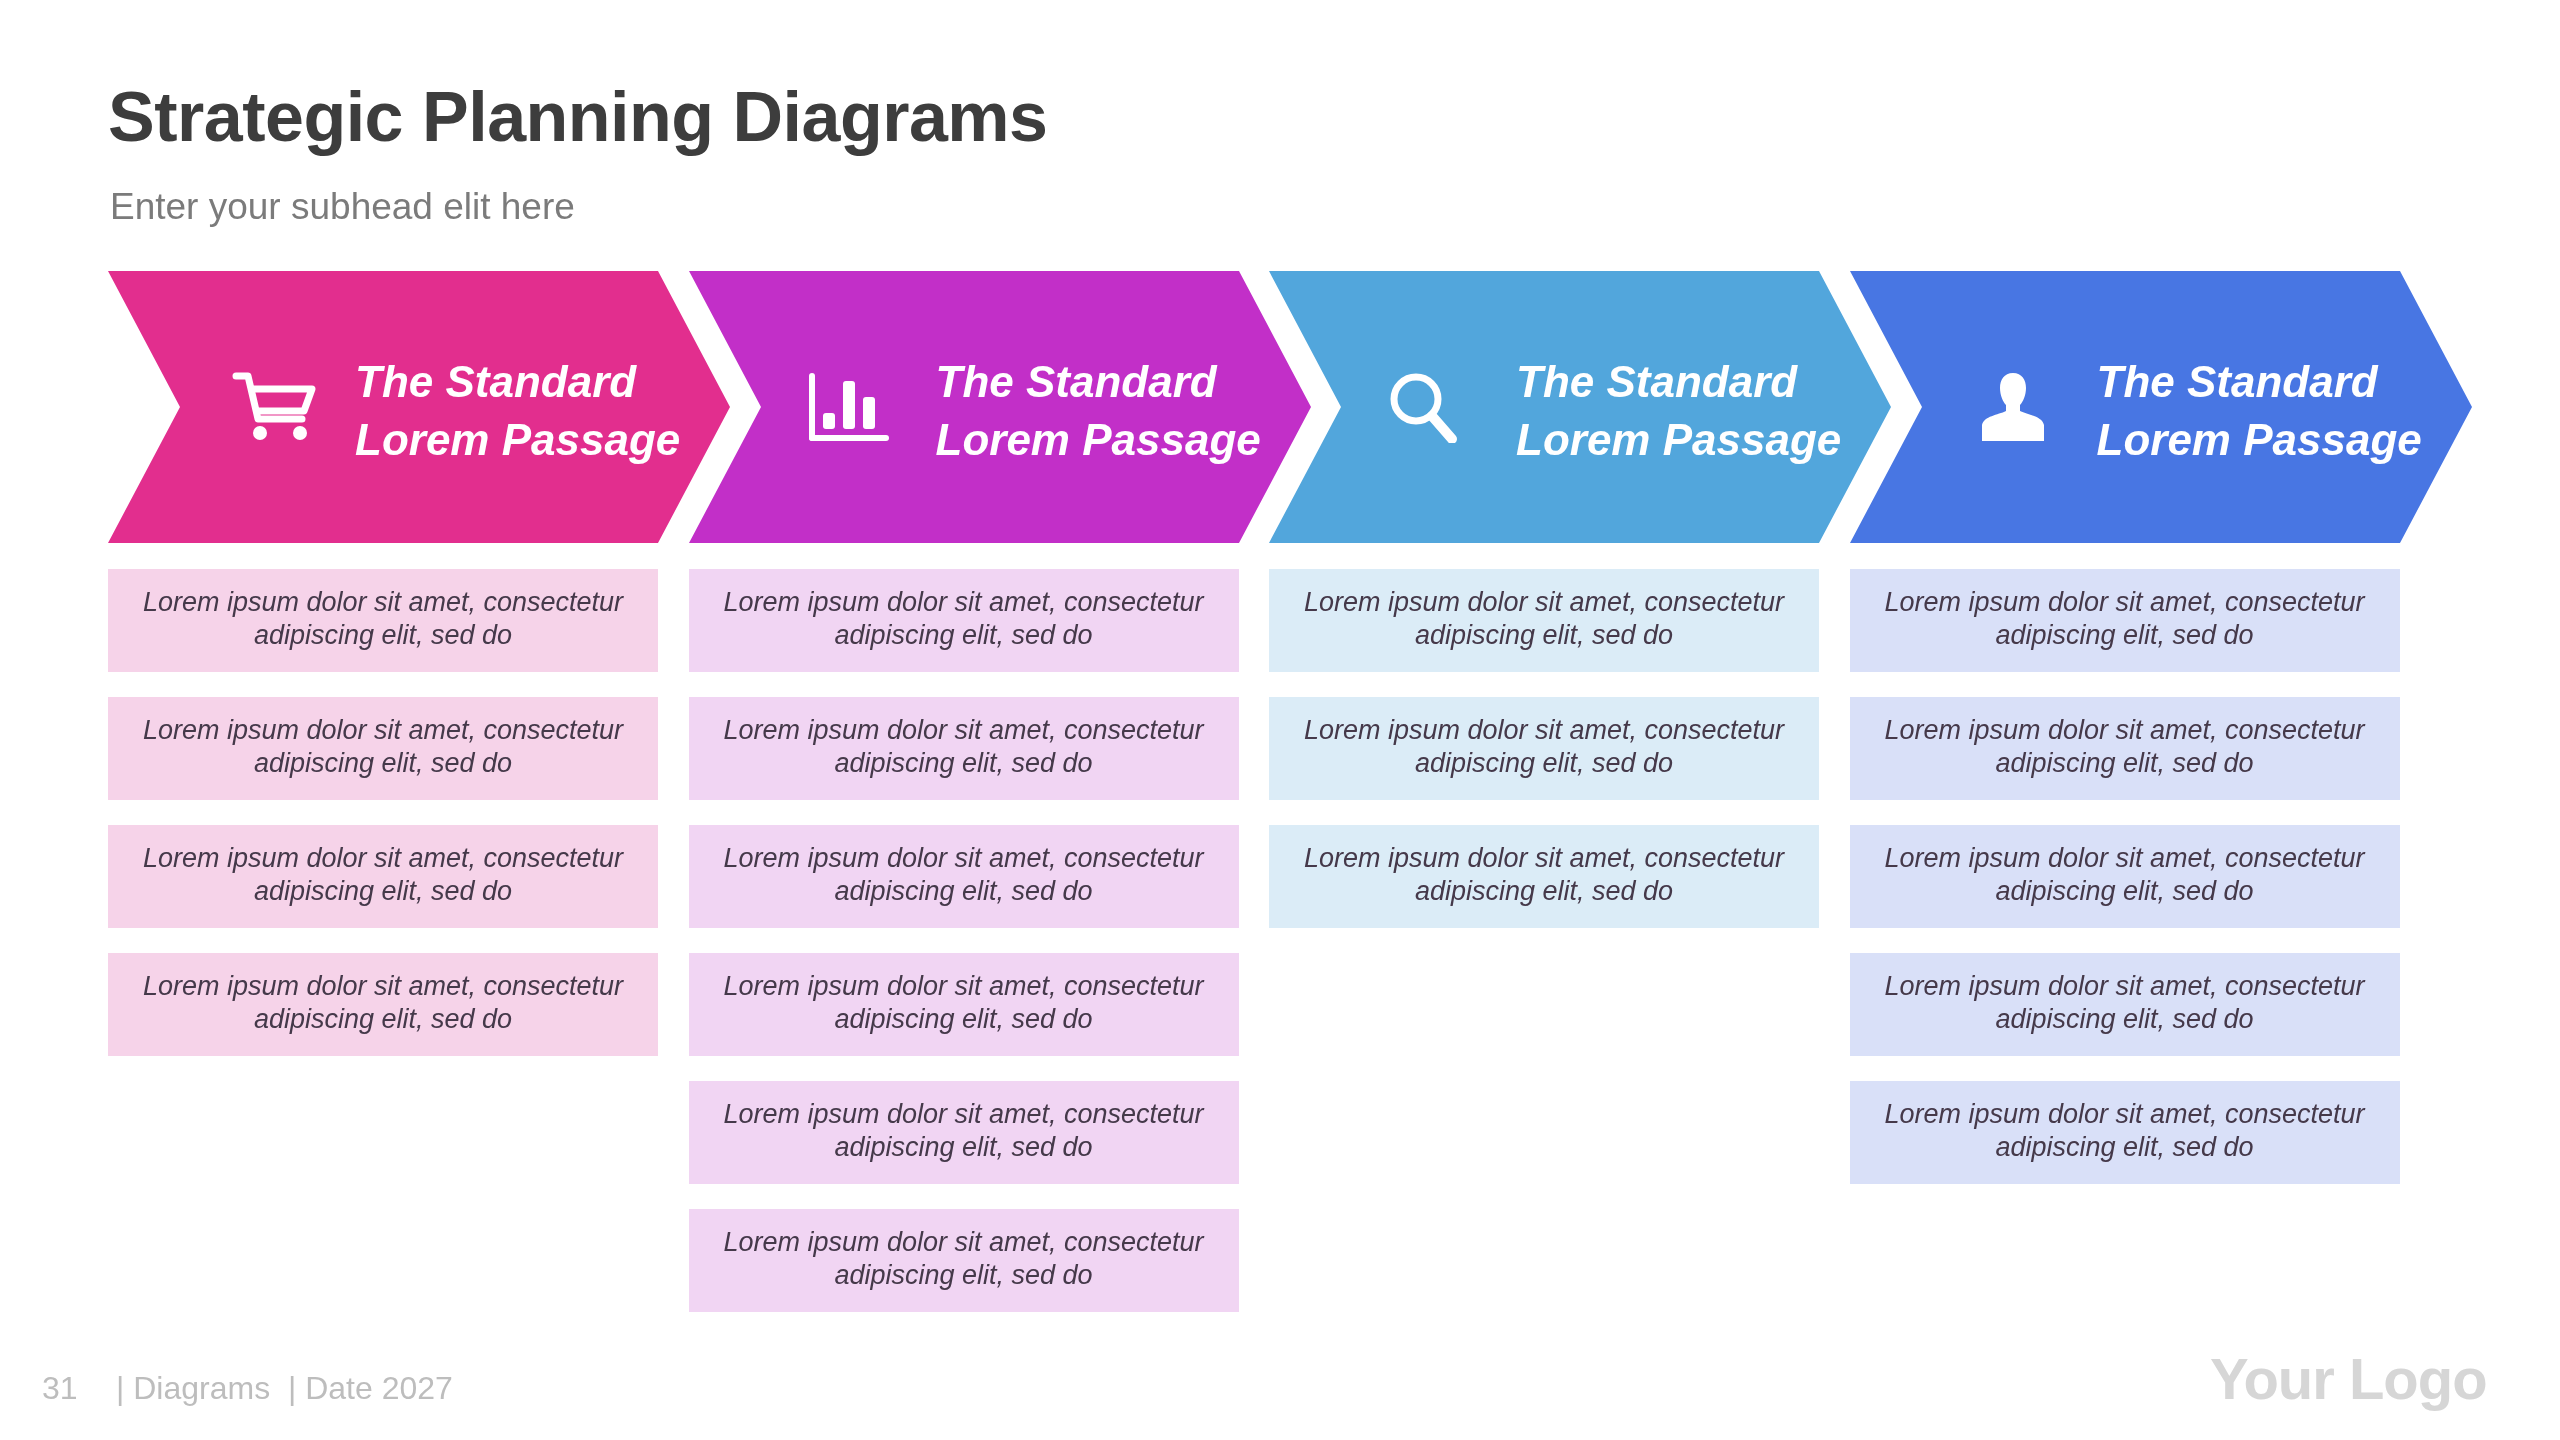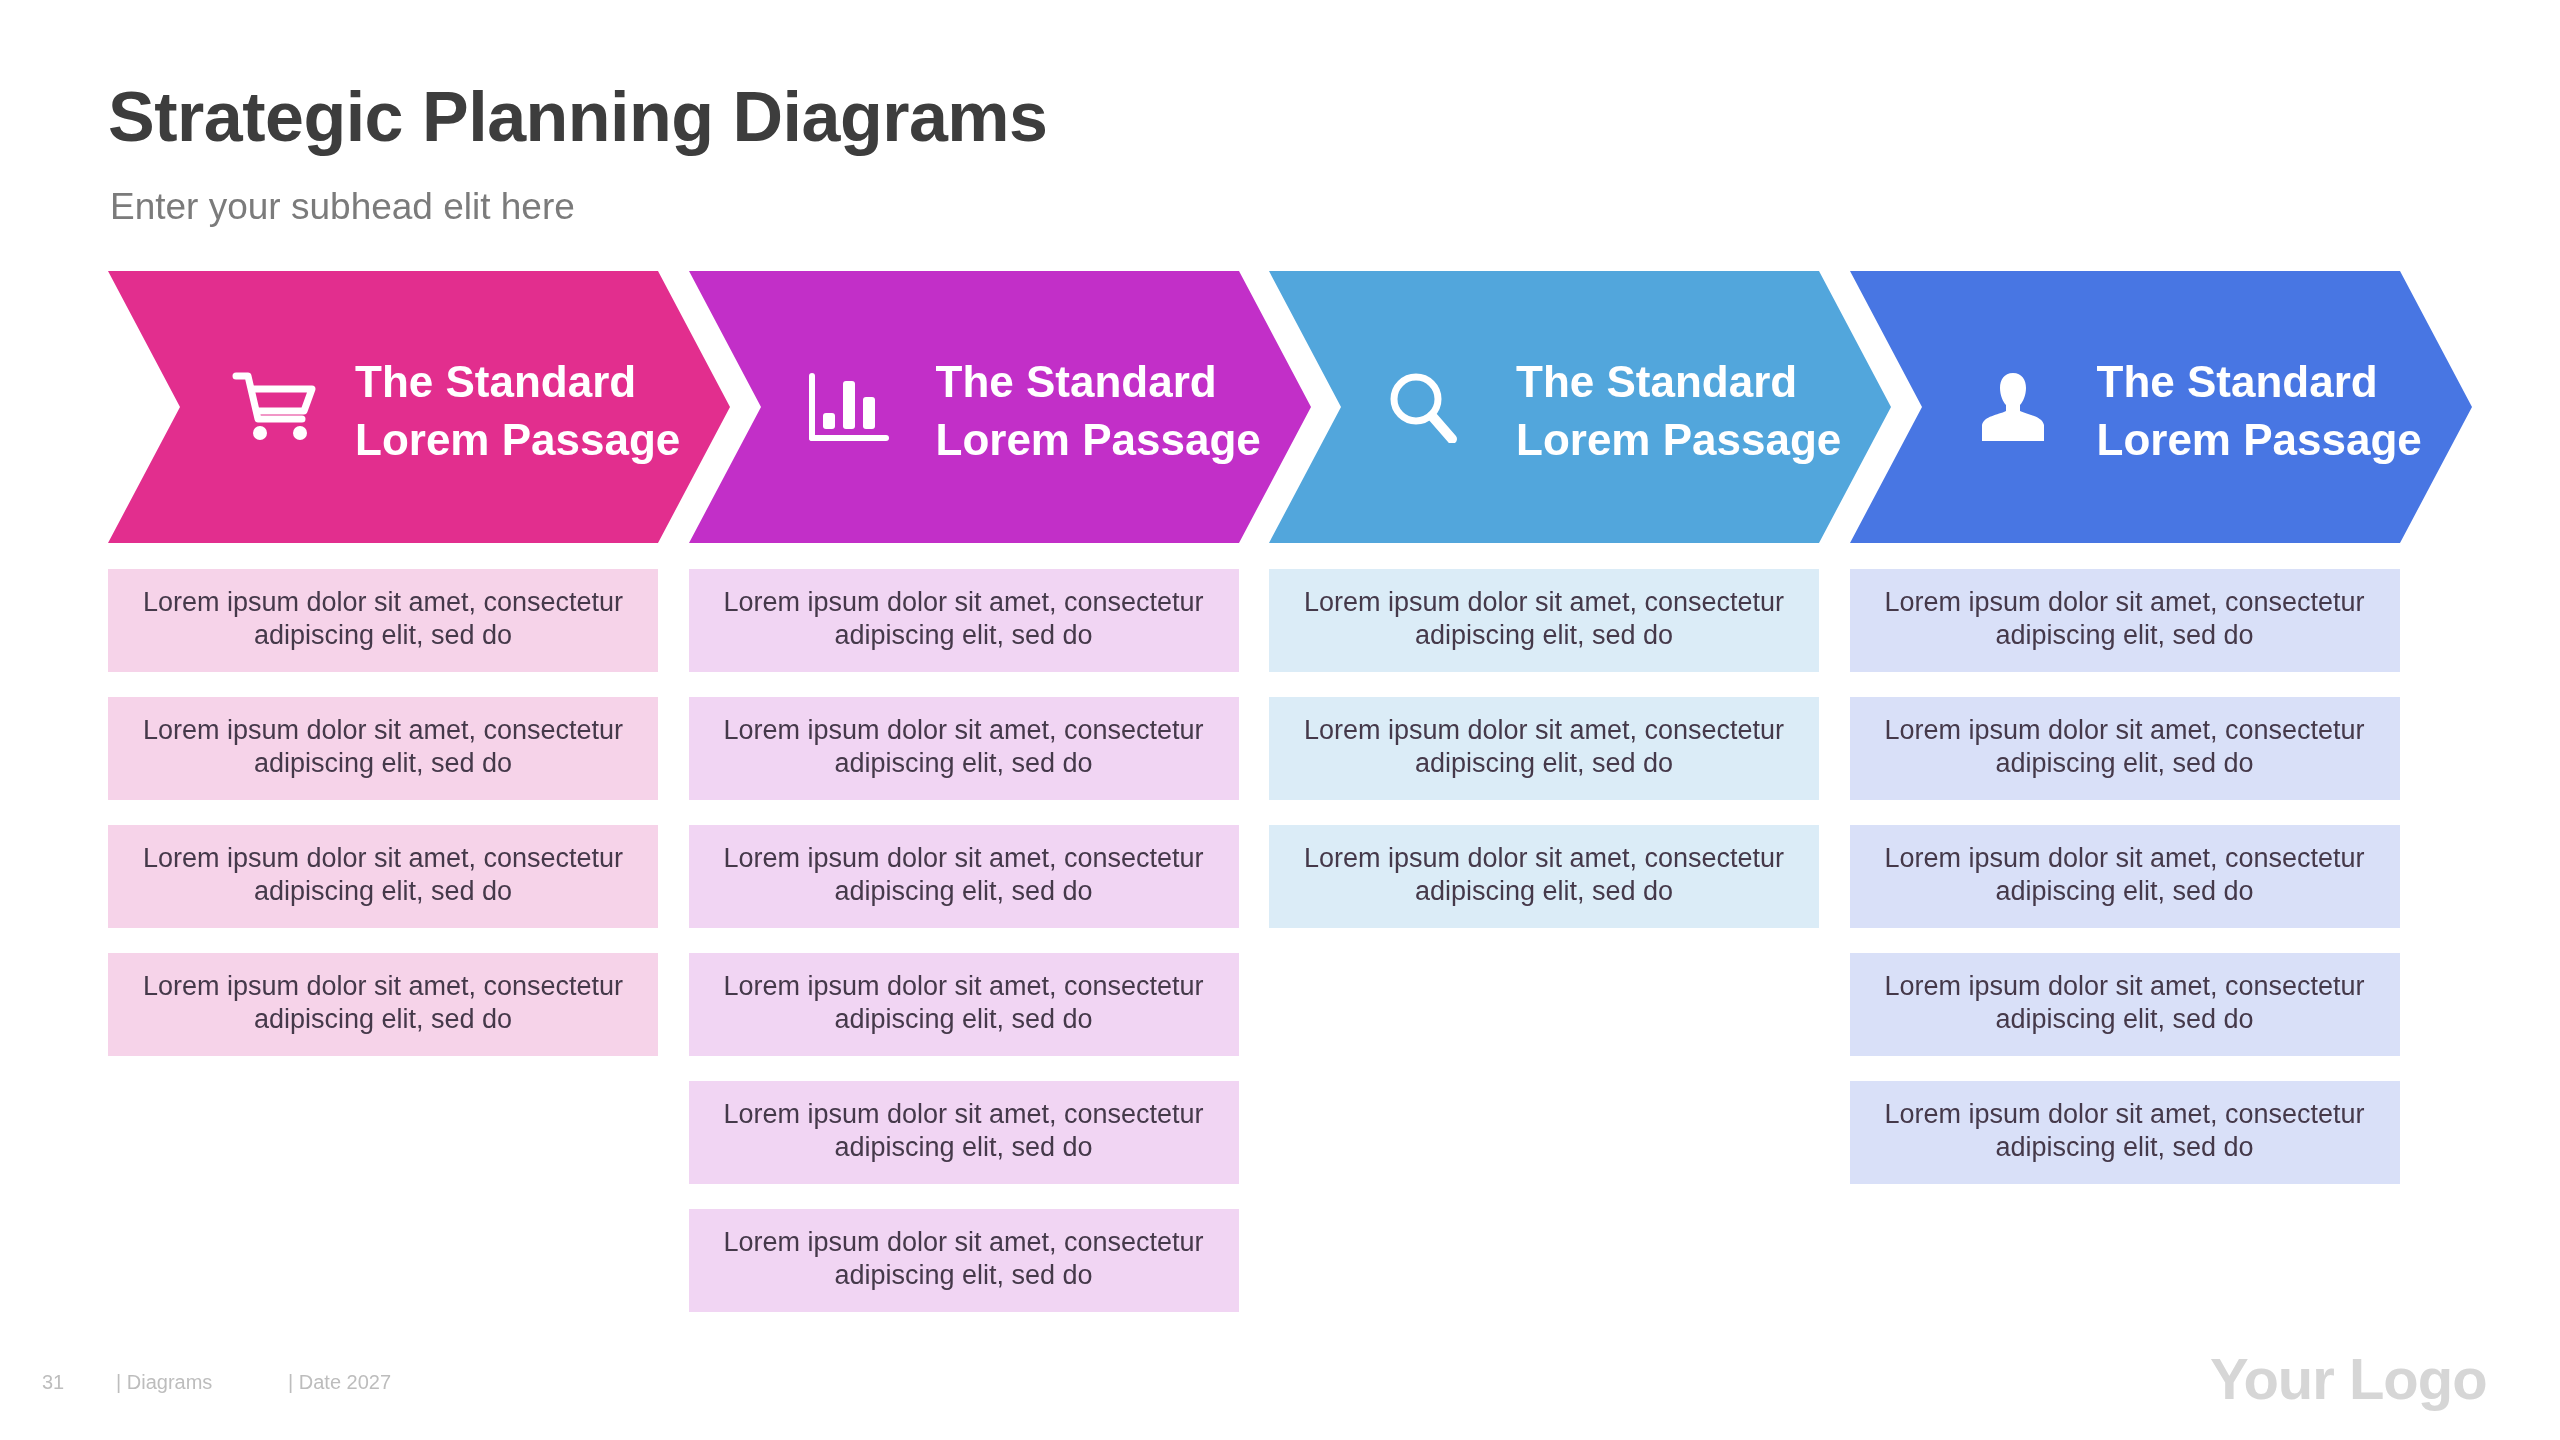--- a/index.html
+++ b/index.html
@@ -9,39 +9,39 @@
   }
   .title {
     position: absolute; left: 108px; top: 82px; margin: 0;
     font-size: 70px; font-weight: bold; color: #3d3d3d; letter-spacing: -0.5px;
     white-space: nowrap; line-height: 1;
   }
   .subhead {
     position: absolute; left: 110px; top: 188px; margin: 0;
     font-size: 37px; color: #7b7b7b; white-space: nowrap; line-height: 1;
   }
-  .stage { position: absolute; left: 0; top: 0; width: 2072px; height: 1440px; }
+  .stage { position: absolute; left: 0; top: 0; width: 2072px; height: 1440px; font-style: italic; }
   .chev {
     position: absolute; top: 271px; height: 272px; width: 622px;
   }
   .chev svg.shape { position: absolute; left: 0; top: 0; width: 622px; height: 272px; }
   .chev .icon {
     position: absolute; top: 100px; width: 90px; height: 72px;
   }
   .chev .icon svg { width: 100%; height: 100%; display: block; }
   .chev .htext {
     position: absolute; left: 247px; top: 82px; color: #ffffff; font-weight: bold;
     font-size: 44px; line-height: 58px; white-space: nowrap;
   }
   .card {
     position: absolute; width: 550px; height: 103px; box-sizing: border-box;
     padding: 17px 20px 8px 20px; color: #45394a; font-size: 27px; line-height: 33px; text-align: center;
   }
   .footer {
-    position: absolute; top: 1372px; font-size: 20px; color: #bdbdbd; white-space: nowrap; line-height: 1;
+    position: absolute; top: 1372px; font-size: 32px; color: #bdbdbd; white-space: nowrap; line-height: 1;
   }
   .logo {
     position: absolute; left: 2210px; top: 1350px; font-size: 58px; font-weight: bold; color: #d6d6d6;
     letter-spacing: -1px; white-space: nowrap; line-height: 1;
   }
 </style>
 </head>
 <body>
 
 <h1 class="title">Strategic Planning Diagrams</h1>

